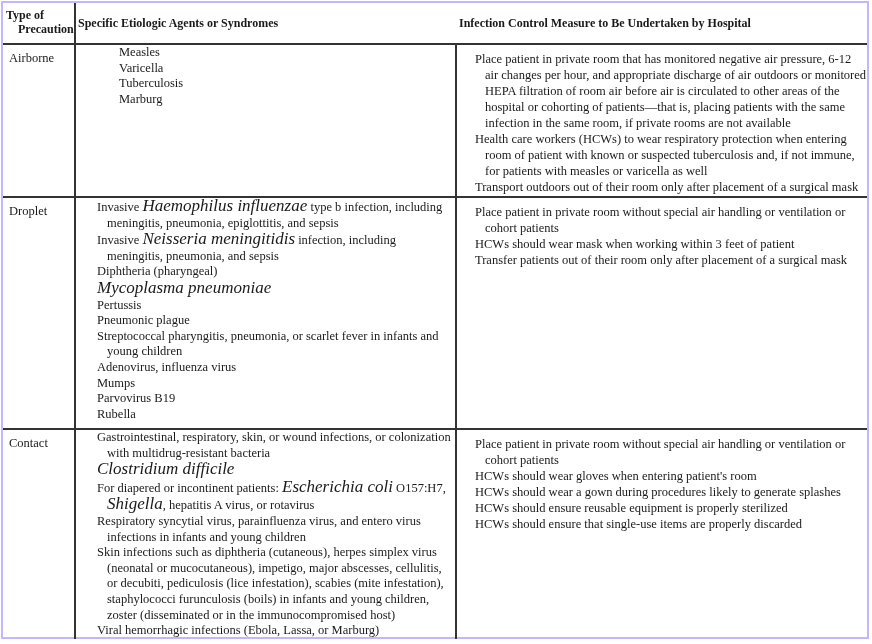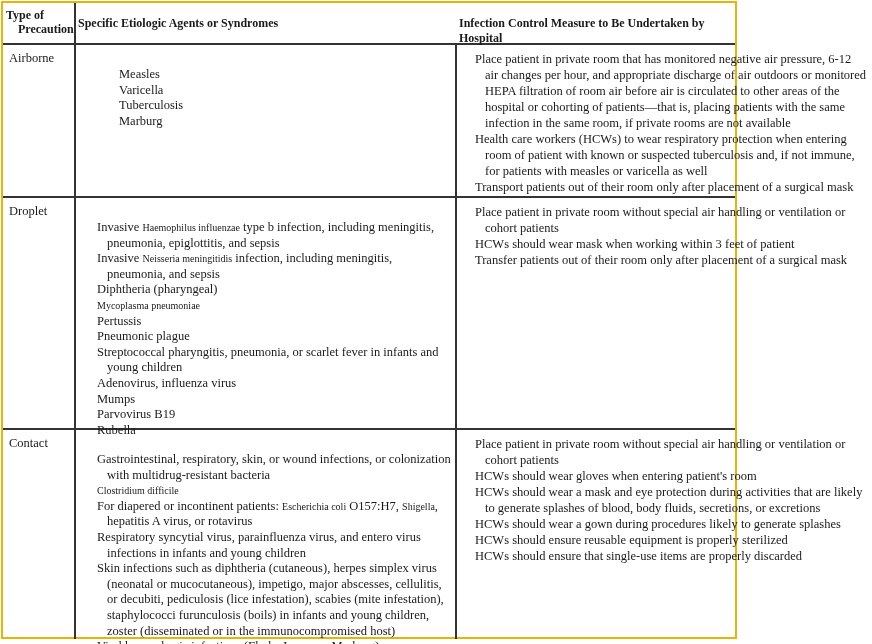--- a/index.html
+++ b/index.html
@@ -1,20 +1,20 @@
 <!DOCTYPE html>
 <html><head>
 <meta charset="utf-8">
 <style>
   html, body { margin: 0; padding: 0; background: #ffffff; }
   body { width: 872px; height: 644px; overflow: hidden; font-family: "Liberation Serif", "DejaVu Serif", serif; color: #1a1a1a; }
   .table {
     position: absolute; left: 1px; top: 1px;
-    width: 736px; height: 638px;
-    border: 2px solid #eab308;
+    width: 868px; height: 638px;
+    border: 2px solid #c4b5fd;
     box-sizing: border-box;
   }
   .hdr {
     position: absolute; left: 0; top: 0; width: 100%; height: 42px;
     border-bottom: 2px solid #333; box-sizing: border-box;
   }
   .hdr .c1 { position: absolute; left: 3px; top: 5px; font-size: 12px; font-weight: bold; line-height: 14px; }
   .hdr .c1 .l2 { padding-left: 12px; text-align: center; }
   .hdr .c2 { position: absolute; left: 75px; top: 13px; font-size: 12px; font-weight: bold; }
   .hdr .c3 { position: absolute; left: 456px; top: 13px; font-size: 12px; font-weight: bold; }
@@ -22,25 +22,25 @@
   .row { position: absolute; left: 0; width: 100%; box-sizing: border-box; }
   .row.r1 { top: 42px; height: 153px; border-bottom: 2px solid #333; }
   .row.r2 { top: 195px; height: 232px; border-bottom: 2px solid #333; padding-left: 24px; }
   .row.r3 { top: 427px; height: 209px; }
 
   .vline { position: absolute; top: 0; bottom: 0; width: 2px; background: #333; }
   .vline.v1 { left: 71px; }
   .vline.v2 { left: 452px; }
 
   .ptype { position: absolute; left: 6px; top: 6px; font-size: 12.5px; }
-  .agents { position: absolute; left: 94px; top: 22px; width: 355px; font-size: 12.5px; line-height: 15.6px; }
+  .agents { position: absolute; left: 94px; top: 0; width: 355px; font-size: 12.5px; line-height: 15.6px; }
   .agents.indent { left: 116px; }
   .measures { position: absolute; left: 472px; top: 6px; width: 392px; font-size: 12.5px; line-height: 16px; }
   .item { padding-left: 10px; text-indent: -10px; }
-  .it { font-size: 10px; }
+  .it { font-style: italic; font-size: 17px; }
 </style>
 </head>
 <body>
 
 <div class="table">
   <div class="hdr">
     <div class="c1">
       <div>Type of</div>
       <div class="l2">Precaution</div>
     </div>
@@ -55,21 +55,21 @@
     <div class="ptype">Airborne</div>
     <div class="agents indent">
       <div class="item">Measles</div>
       <div class="item">Varicella</div>
       <div class="item">Tuberculosis</div>
       <div class="item">Marburg</div>
     </div>
     <div class="measures">
       <div class="item">Place patient in private room that has monitored negative air pressure, 6-12 air changes per hour, and appropriate discharge of air outdoors or monitored HEPA filtration of room air before air is circulated to other areas of the hospital or cohorting of patients—that is, placing patients with the same infection in the same room, if private rooms are not available</div>
       <div class="item">Health care workers (HCWs) to wear respiratory protection when entering room of patient with known or suspected tuberculosis and, if not immune, for patients with measles or varicella as well</div>
-      <div class="item">Transport patients out of their room only after placement of a surgical mask</div>
+      <div class="item">Transport outdoors out of their room only after placement of a surgical mask</div>
     </div>
   </div>
 
   <div class="row r2">
     <div class="vline v1"></div>
     <div class="vline v2"></div>
     <div class="ptype">Droplet</div>
     <div class="agents">
       <div class="item"><span>Invasive </span><span class="it">Haemophilus influenzae</span><span> type b infection, including meningitis, pneumonia, epiglottitis, and sepsis</span></div>
       <div class="item"><span>Invasive </span><span class="it">Neisseria meningitidis</span><span> infection, including meningitis, pneumonia, and sepsis</span></div>
@@ -98,19 +98,18 @@
       <div class="item"><span>Gastrointestinal, respiratory, skin, or wound infections, or colonization with multidrug-resistant bacteria</span></div>
       <div class="item"><span class="it">Clostridium difficile</span></div>
       <div class="item"><span>For diapered or incontinent patients: </span><span class="it">Escherichia coli</span><span> O157:H7, </span><span class="it">Shigella</span><span>, hepatitis A virus, or rotavirus</span></div>
       <div class="item"><span>Respiratory syncytial virus, parainfluenza virus, and entero virus infections in infants and young children</span></div>
       <div class="item"><span>Skin infections such as diphtheria (cutaneous), herpes simplex virus (neonatal or mucocutaneous), impetigo, major abscesses, cellulitis, or decubiti, pediculosis (lice infestation), scabies (mite infestation), staphylococci furunculosis (boils) in infants and young children, zoster (disseminated or in the immunocompromised host)</span></div>
       <div class="item"><span>Viral hemorrhagic infections (Ebola, Lassa, or Marburg)</span></div>
     </div>
     <div class="measures">
       <div class="item">Place patient in private room without special air handling or ventilation or cohort patients</div>
       <div class="item">HCWs should wear gloves when entering patient's room</div>
-      <div class="item">HCWs should wear a mask and eye protection during activities that are likely to generate splashes of blood, body fluids, secretions, or excretions</div>
       <div class="item">HCWs should wear a gown during procedures likely to generate splashes</div>
       <div class="item">HCWs should ensure reusable equipment is properly sterilized</div>
       <div class="item">HCWs should ensure that single-use items are properly discarded</div>
     </div>
   </div>
 </div>
 
 </body></html>

